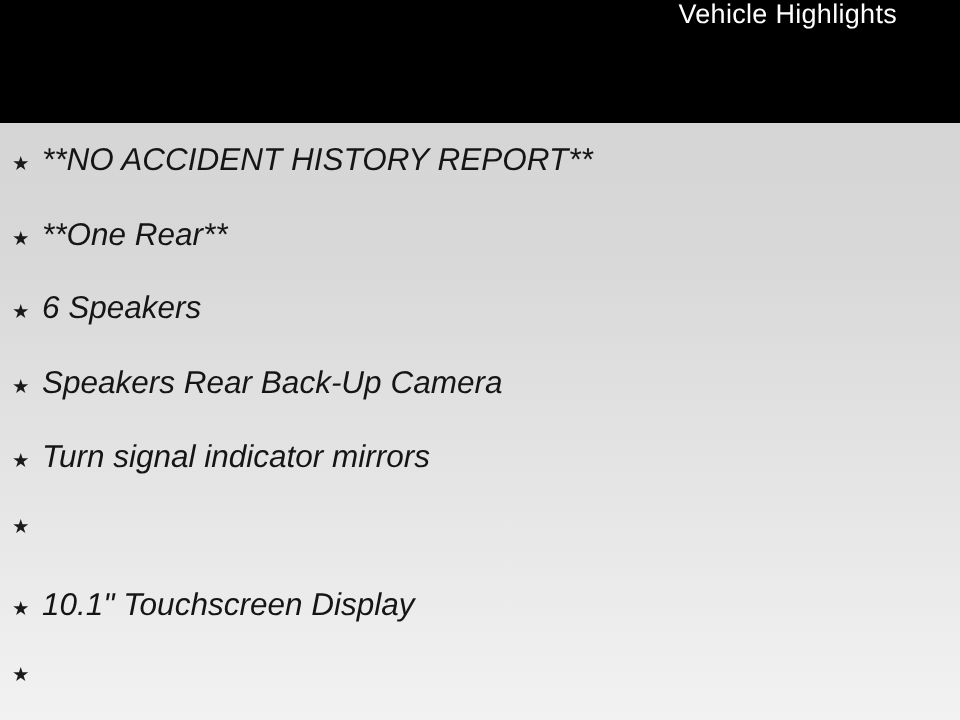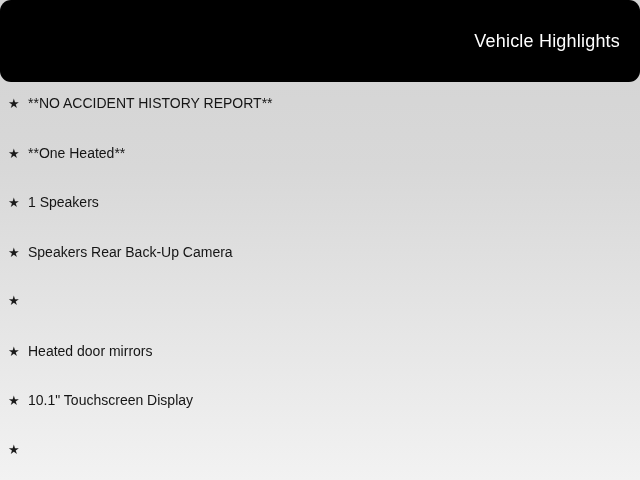--- a/index.html
+++ b/index.html
@@ -20,25 +20,24 @@
     box-sizing: border-box;
     background: linear-gradient(to bottom, #d3d3d3 0%, #d8d8d8 35%, #e6e6e6 70%, #f2f2f2 100%);
     display: flex;
     flex-direction: column;
   }
   .header {
     background: #000000;
     height: 82px;
     flex: 0 0 82px;
     display: flex;
-    align-items: center;
+    align-items: flex-start;
     justify-content: flex-end;
     box-sizing: border-box;
-    padding-right: 20px;
-    border-radius: 11px;
+    padding-right: 42px;
   }
   .header-title {
     color: #ffffff;
     font-size: 18px;
     font-weight: normal;
     letter-spacing: 0.2px;
     line-height: 1;
   }
   .highlights {
     flex: 1 1 auto;
@@ -57,63 +56,64 @@
   .bullet-star {
     flex: 0 0 auto;
     width: 20px;
     color: #1a1a1a;
     font-size: 13px;
     line-height: 1;
     text-align: left;
   }
   .highlight-text {
     color: #151515;
-    font-size: 14px;
+    font-size: 21px;
     line-height: 1;
     white-space: nowrap;
+    font-style: italic;
   }
 </style>
 </head>
 <body>
 
 <div class="page">
 
   <div class="header">
     <div class="header-title">Vehicle Highlights</div>
   </div>
 
   <ul class="highlights">
 
     <li class="highlight-item">
       <span class="bullet-star">★</span>
       <span class="highlight-text">**NO ACCIDENT HISTORY REPORT**</span>
     </li>
 
     <li class="highlight-item">
       <span class="bullet-star">★</span>
-      <span class="highlight-text">**One Heated**</span>
+      <span class="highlight-text">**One Rear**</span>
     </li>
 
     <li class="highlight-item">
       <span class="bullet-star">★</span>
-      <span class="highlight-text">1 Speakers</span>
+      <span class="highlight-text">6 Speakers</span>
     </li>
 
     <li class="highlight-item">
       <span class="bullet-star">★</span>
       <span class="highlight-text">Speakers Rear Back-Up Camera</span>
     </li>
 
     <li class="highlight-item">
       <span class="bullet-star">★</span>
+      <span class="highlight-text">Turn signal indicator mirrors</span>
     </li>
 
     <li class="highlight-item">
       <span class="bullet-star">★</span>
-      <span class="highlight-text">Heated door mirrors</span>
     </li>
 
     <li class="highlight-item">
       <span class="bullet-star">★</span>
       <span class="highlight-text">10.1" Touchscreen Display</span>
     </li>
 
     <li class="highlight-item">
       <span class="bullet-star">★</span>
     </li>

